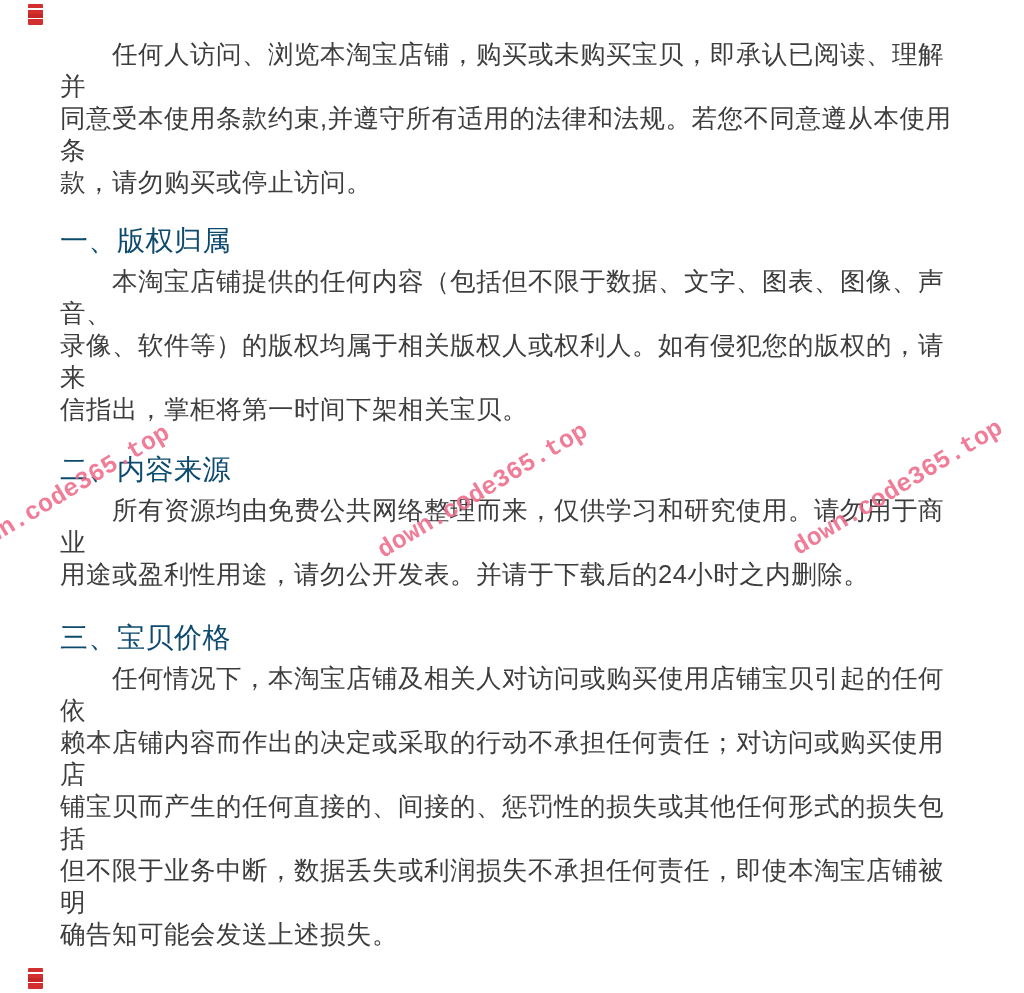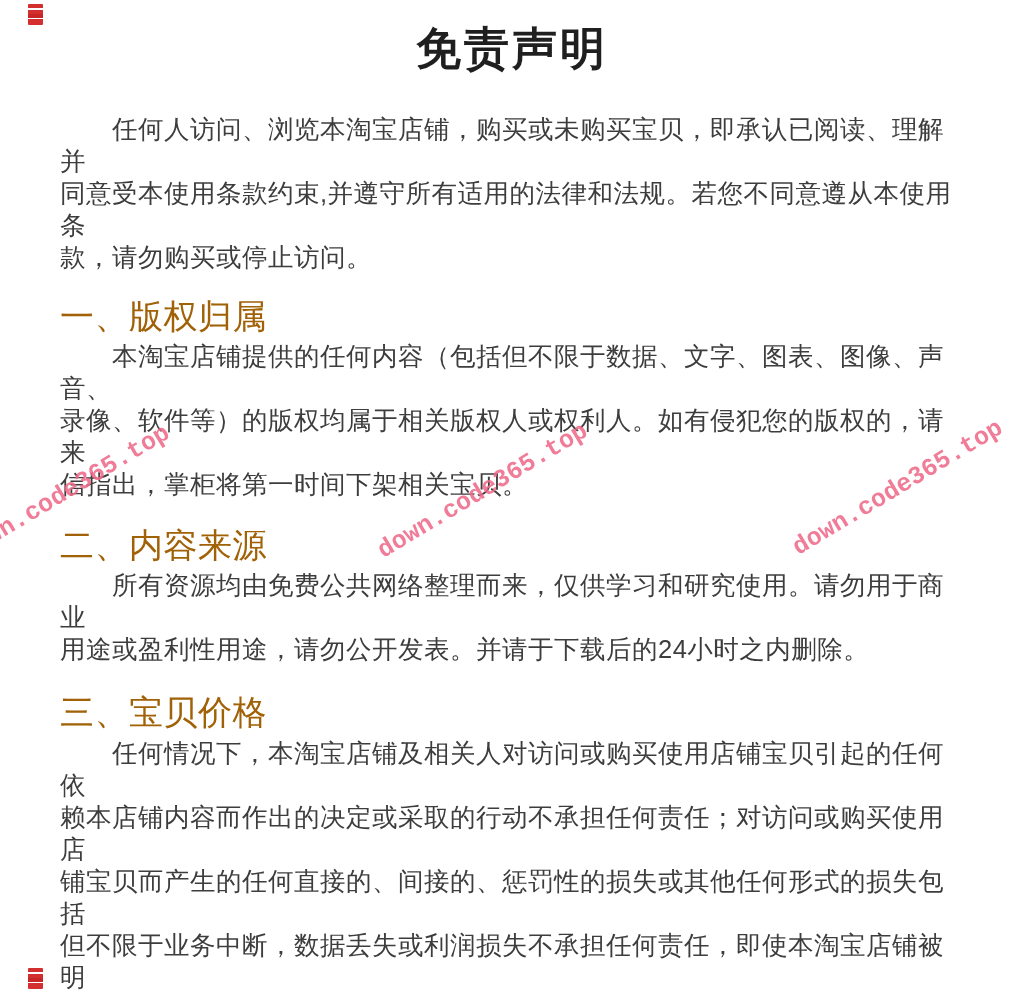--- a/index.html
+++ b/index.html
@@ -26,24 +26,24 @@
     font-size:25.5px;
     line-height:32px;
     font-weight:500;
     color:#3d3d3d;
     white-space:pre-line;
     letter-spacing:0.5px;
   }
   .body.first{margin-top:38px;}
   .heading{
     margin:0;
-    font-size:34px;
+    font-size:28px;
     line-height:32px;
     font-weight:500;
-    color:#a16207;
+    color:#0c4a6e;
     letter-spacing:0.5px;
   }
   .heading.h1{margin-top:27px;}
   .heading.h2{margin-top:29px;}
   .heading.h3{margin-top:32px;font-family:Liberation Serif, serif;}
   .heading.h4{margin-top:31px;}
   .watermark{
     position:absolute;
     font-family:"Liberation Mono",monospace;
     font-size:25px;
@@ -71,21 +71,20 @@
   .stamp-top{top:4px;}
   .stamp-bottom{top:968px;}
 </style>
 </head>
 <body>
 
 <div class="page">
 
   <div class="stamp stamp-top"></div>
 
-  <h1 class="title">免责声明</h1>
 
   <div class="content">
 
     <p class="body first">　　任何人访问、浏览本淘宝店铺，购买或未购买宝贝，即承认已阅读、理解并
 同意受本使用条款约束,并遵守所有适用的法律和法规。若您不同意遵从本使用条
 款，请勿购买或停止访问。</p>
 
     <h2 class="heading h1">一、版权归属</h2>
     <p class="body">　　本淘宝店铺提供的任何内容（包括但不限于数据、文字、图表、图像、声音、
 录像、软件等）的版权均属于相关版权人或权利人。如有侵犯您的版权的，请来

